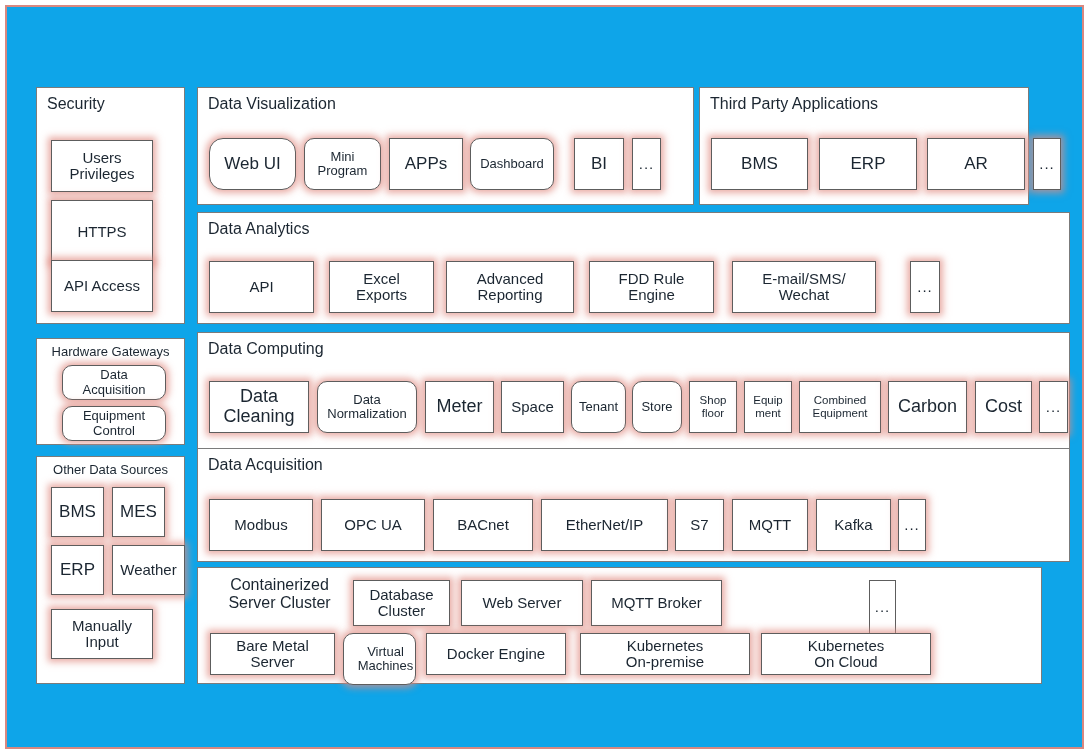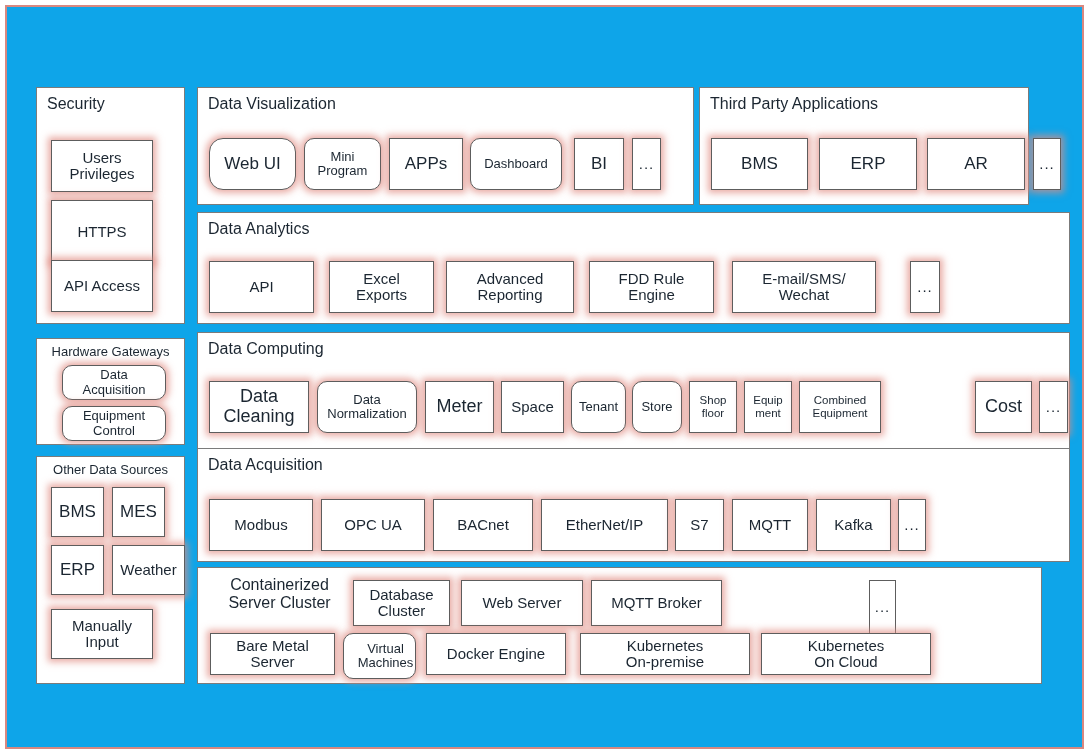--- a/index.html
+++ b/index.html
@@ -99,21 +99,21 @@
       <div class="node fs-md" style="left:14px; top:112px; width:102px; height:64px;">HTTPS</div>
       <div class="node fs-md" style="left:14px; top:172px; width:102px; height:52px;">API Access</div>
     </div>
 
     <div class="section" style="left:190px; top:80px; width:497px; height:118px;">
       <div class="section-title title-left">Data Visualization</div>
       <div class="node fs-lg" style="left:11px; top:50px; width:87px; height:52px;border-radius:14px;">Web UI</div>
       <div class="node fs-sm" style="left:106px; top:50px; width:77px; height:52px;">Mini
 Program</div>
       <div class="node fs-lg" style="left:191px; top:50px; width:74px; height:52px;">APPs</div>
-      <div class="node fs-sm" style="left:272px; top:50px; width:92px; height:52px;">Dashboard</div>
+      <div class="node fs-sm" style="left:272px; top:50px; width:84px; height:52px;">Dashboard</div>
       <div class="node fs-lg" style="left:376px; top:50px; width:50px; height:52px;">BI</div>
       <div class="node fs-dot" style="left:434px; top:50px; width:29px; height:52px;">...</div>
     </div>
 
     <div class="section" style="left:692px; top:80px; width:330px; height:118px;">
       <div class="section-title title-left">Third Party Applications</div>
       <div class="node fs-lg" style="left:11px; top:50px; width:97px; height:52px;">BMS</div>
       <div class="node fs-lg" style="left:119px; top:50px; width:98px; height:52px;">ERP</div>
       <div class="node fs-lg" style="left:227px; top:50px; width:98px; height:52px;">AR</div>
       <div class="node fs-dot" style="left:333px; top:50px; width:28px; height:52px;">...</div>
@@ -150,20 +150,21 @@
       <div class="node fs-xl" style="left:227px; top:48px; width:69px; height:52px;">Meter</div>
       <div class="node fs-md" style="left:303px; top:48px; width:63px; height:52px;">Space</div>
       <div class="node fs-sm" style="left:373px; top:48px; width:55px; height:52px;">Tenant</div>
       <div class="node fs-sm" style="left:434px; top:48px; width:50px; height:52px;">Store</div>
       <div class="node fs-xs" style="left:491px; top:48px; width:48px; height:52px;">Shop
 floor</div>
       <div class="node fs-xs" style="left:546px; top:48px; width:48px; height:52px;">Equip
 ment</div>
       <div class="node fs-xs" style="left:601px; top:48px; width:82px; height:52px;">Combined
 Equipment</div>
+      <div class="node fs-xl" style="left:690px; top:48px; width:79px; height:52px;">Carbon</div>
       <div class="node fs-xl" style="left:777px; top:48px; width:57px; height:52px;">Cost</div>
       <div class="node fs-dot" style="left:841px; top:48px; width:29px; height:52px;">...</div>
     </div>
 
     <div class="section" style="left:29px; top:449px; width:149px; height:228px;">
       <div class="section-title title-center">Other Data Sources</div>
       <div class="node fs-lg" style="left:14px; top:30px; width:53px; height:50px;">BMS</div>
       <div class="node fs-lg" style="left:75px; top:30px; width:53px; height:50px;">MES</div>
       <div class="node fs-lg" style="left:14px; top:88px; width:53px; height:50px;">ERP</div>
       <div class="node fs-md" style="left:75px; top:88px; width:73px; height:50px;">Weather</div>
@@ -188,21 +189,21 @@
 Server Cluster</div>
 
       <div class="node fs-md" style="left:155px; top:12px; width:97px; height:46px;">Database
 Cluster</div>
       <div class="node fs-md" style="left:263px; top:12px; width:122px; height:46px;">Web Server</div>
       <div class="node fs-md" style="left:393px; top:12px; width:131px; height:46px;">MQTT Broker</div>
       <div class="node fs-dot noglow" style="left:671px; top:12px; width:27px; height:54px;">...</div>
 
       <div class="node fs-md" style="left:12px; top:65px; width:125px; height:42px;">Bare Metal
 Server</div>
-      <div class="node fs-sm" style="left:145px; top:65px; width:73px; height:46px;padding-left:12px;">Virtual
+      <div class="node fs-sm" style="left:145px; top:65px; width:73px; height:52px;padding-left:12px;">Virtual
 Machines</div>
       <div class="node fs-md" style="left:228px; top:65px; width:140px; height:42px;">Docker Engine</div>
       <div class="node fs-md" style="left:382px; top:65px; width:170px; height:42px;">Kubernetes
 On-premise</div>
       <div class="node fs-md" style="left:563px; top:65px; width:170px; height:42px;">Kubernetes
 On Cloud</div>
     </div>
 
   </div>
 </div>

